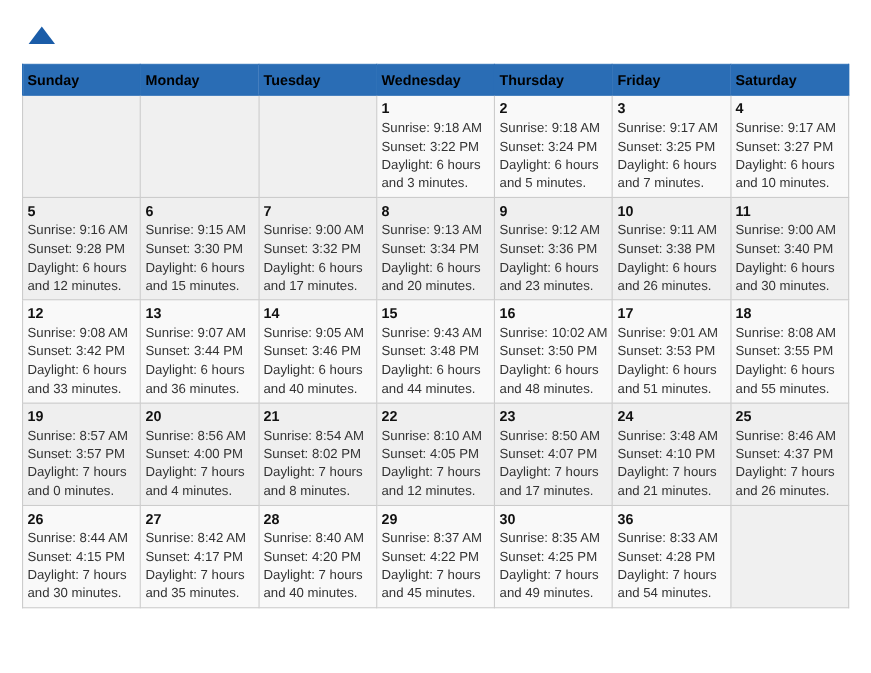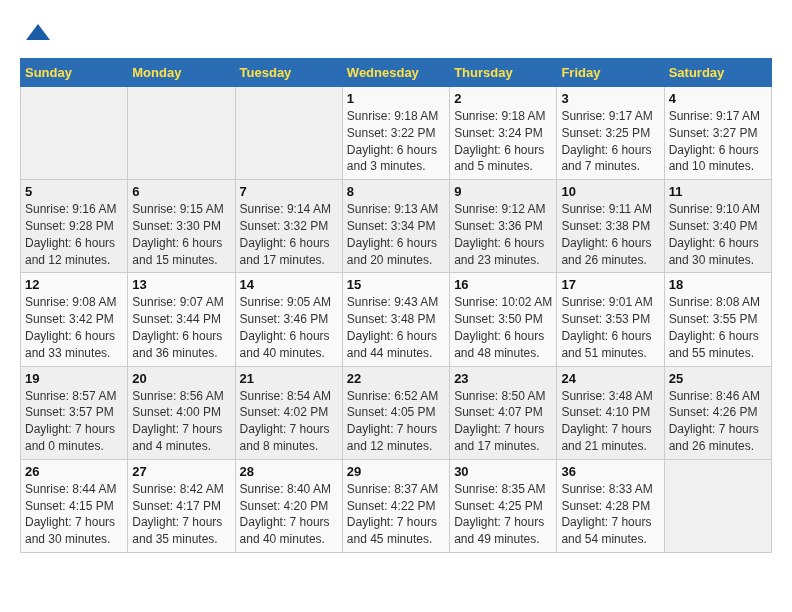--- a/index.html
+++ b/index.html
@@ -44,21 +44,21 @@
       font-size: 15px;
       color: #555;
     }
     table {
       width: 100%;
       border-collapse: collapse;
       font-size: 11px;
     }
     thead tr th {
       background-color: #2a6db5;
-      color: #fde047;
+      color: #000000;
       padding: 6px 4px;
       text-align: left;
       font-size: 13px;
       font-weight: bold;
       border: 1px solid #2a6db5;
     }
     tbody tr td {
       border: 1px solid #ccc;
       vertical-align: top;
       padding: 4px;
@@ -161,21 +161,21 @@
 Daylight: 6 hours and 12 minutes.</div>
         </td>
         <td>
           <span class="day-num">6</span>
           <div class="day-info">Sunrise: 9:15 AM
 Sunset: 3:30 PM
 Daylight: 6 hours and 15 minutes.</div>
         </td>
         <td>
           <span class="day-num">7</span>
-          <div class="day-info">Sunrise: 9:14 AM
+          <div class="day-info">Sunrise: 9:00 AM
 Sunset: 3:32 PM
 Daylight: 6 hours and 17 minutes.</div>
         </td>
         <td>
           <span class="day-num">8</span>
           <div class="day-info">Sunrise: 9:13 AM
 Sunset: 3:34 PM
 Daylight: 6 hours and 20 minutes.</div>
         </td>
         <td>
@@ -185,21 +185,21 @@
 Daylight: 6 hours and 23 minutes.</div>
         </td>
         <td>
           <span class="day-num">10</span>
           <div class="day-info">Sunrise: 9:11 AM
 Sunset: 3:38 PM
 Daylight: 6 hours and 26 minutes.</div>
         </td>
         <td>
           <span class="day-num">11</span>
-          <div class="day-info">Sunrise: 9:10 AM
+          <div class="day-info">Sunrise: 9:00 AM
 Sunset: 3:40 PM
 Daylight: 6 hours and 30 minutes.</div>
         </td>
       </tr>
       <tr>
         <td>
           <span class="day-num">12</span>
           <div class="day-info">Sunrise: 9:08 AM
 Sunset: 3:42 PM
 Daylight: 6 hours and 33 minutes.</div>
@@ -250,45 +250,45 @@
         </td>
         <td>
           <span class="day-num">20</span>
           <div class="day-info">Sunrise: 8:56 AM
 Sunset: 4:00 PM
 Daylight: 7 hours and 4 minutes.</div>
         </td>
         <td>
           <span class="day-num">21</span>
           <div class="day-info">Sunrise: 8:54 AM
-Sunset: 4:02 PM
+Sunset: 8:02 PM
 Daylight: 7 hours and 8 minutes.</div>
         </td>
         <td>
           <span class="day-num">22</span>
-          <div class="day-info">Sunrise: 6:52 AM
+          <div class="day-info">Sunrise: 8:10 AM
 Sunset: 4:05 PM
 Daylight: 7 hours and 12 minutes.</div>
         </td>
         <td>
           <span class="day-num">23</span>
           <div class="day-info">Sunrise: 8:50 AM
 Sunset: 4:07 PM
 Daylight: 7 hours and 17 minutes.</div>
         </td>
         <td>
           <span class="day-num">24</span>
           <div class="day-info">Sunrise: 3:48 AM
 Sunset: 4:10 PM
 Daylight: 7 hours and 21 minutes.</div>
         </td>
         <td>
           <span class="day-num">25</span>
           <div class="day-info">Sunrise: 8:46 AM
-Sunset: 4:26 PM
+Sunset: 4:37 PM
 Daylight: 7 hours and 26 minutes.</div>
         </td>
       </tr>
       <tr>
         <td>
           <span class="day-num">26</span>
           <div class="day-info">Sunrise: 8:44 AM
 Sunset: 4:15 PM
 Daylight: 7 hours and 30 minutes.</div>
         </td>

